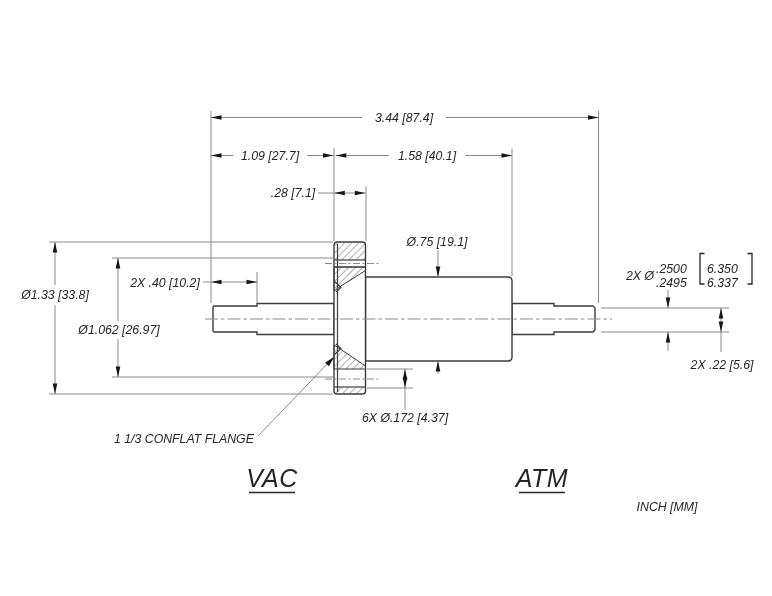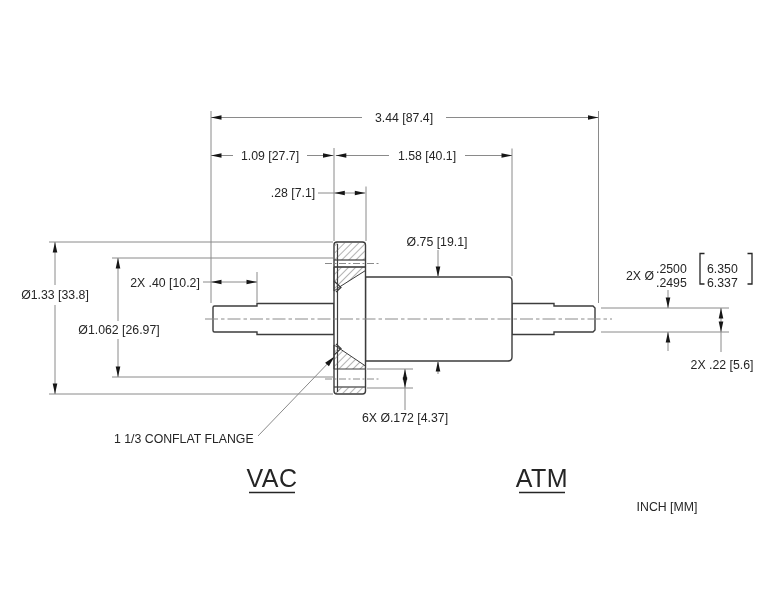--- a/index.html
+++ b/index.html
@@ -1,17 +1,17 @@
 <!DOCTYPE html>
 <html><head>
 <meta charset="utf-8">
 <style>
   html,body{margin:0;padding:0;background:#ffffff;}
   .stage{position:relative;width:772px;height:596px;background:#ffffff;overflow:hidden;
-         font-family:"Liberation Sans",sans-serif;}
+         font-family:"Liberation Sans",sans-serif;font-style:italic;}
   svg{position:absolute;left:0;top:0;}
   text{fill:#252525;font-family:"Liberation Sans",sans-serif;font-size:12.3px;}
   .big{font-size:25px;letter-spacing:0.5px;}
   .part{stroke:#3c3c3c;stroke-width:1.4;fill:#ffffff;}
   .partline{stroke:#3c3c3c;stroke-width:1.2;fill:none;}
   .dim{stroke:#8a8a8a;stroke-width:1;fill:none;}
   .cl{stroke:#8a8a8a;stroke-width:1;fill:none;}
   .ah{fill:#161616;stroke:none;}
   .hatched{fill:url(#hatch);stroke:#3c3c3c;stroke-width:1;}
 </style>

